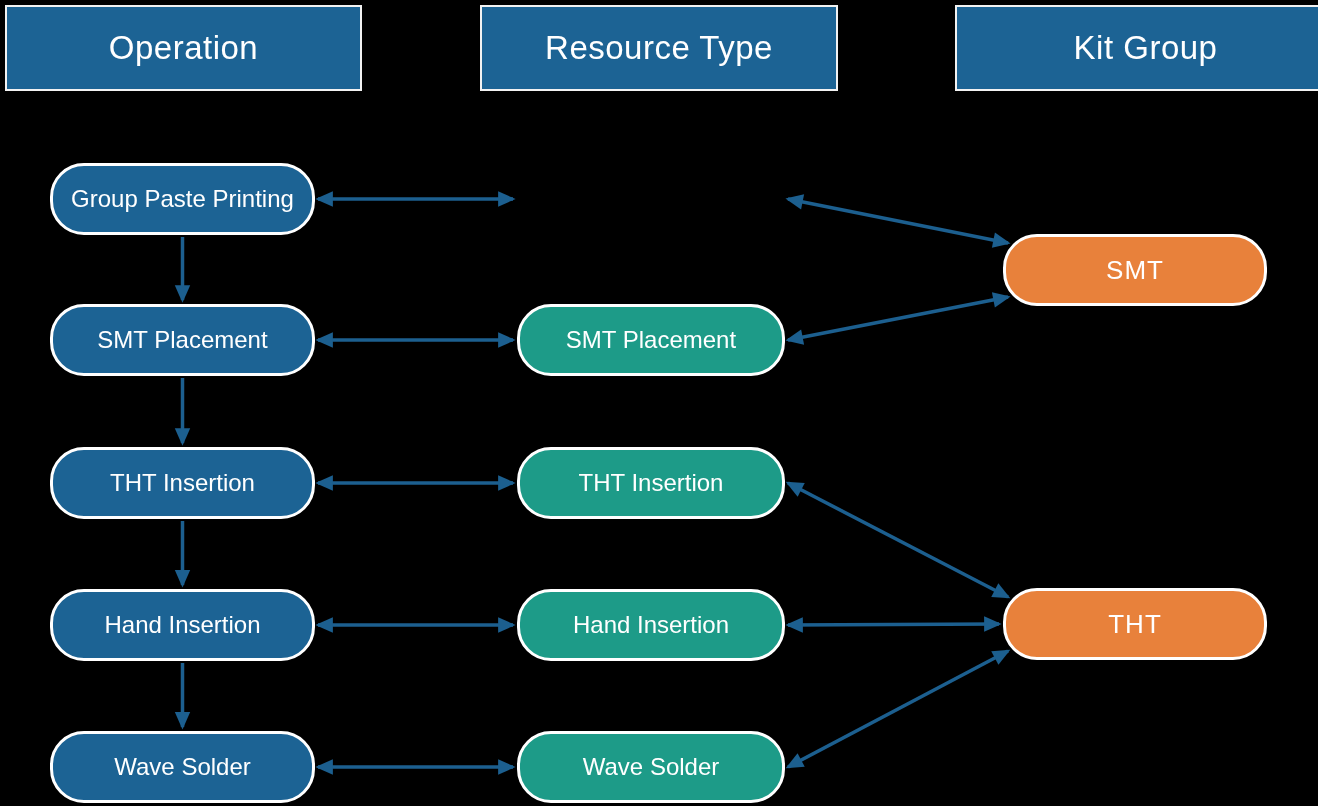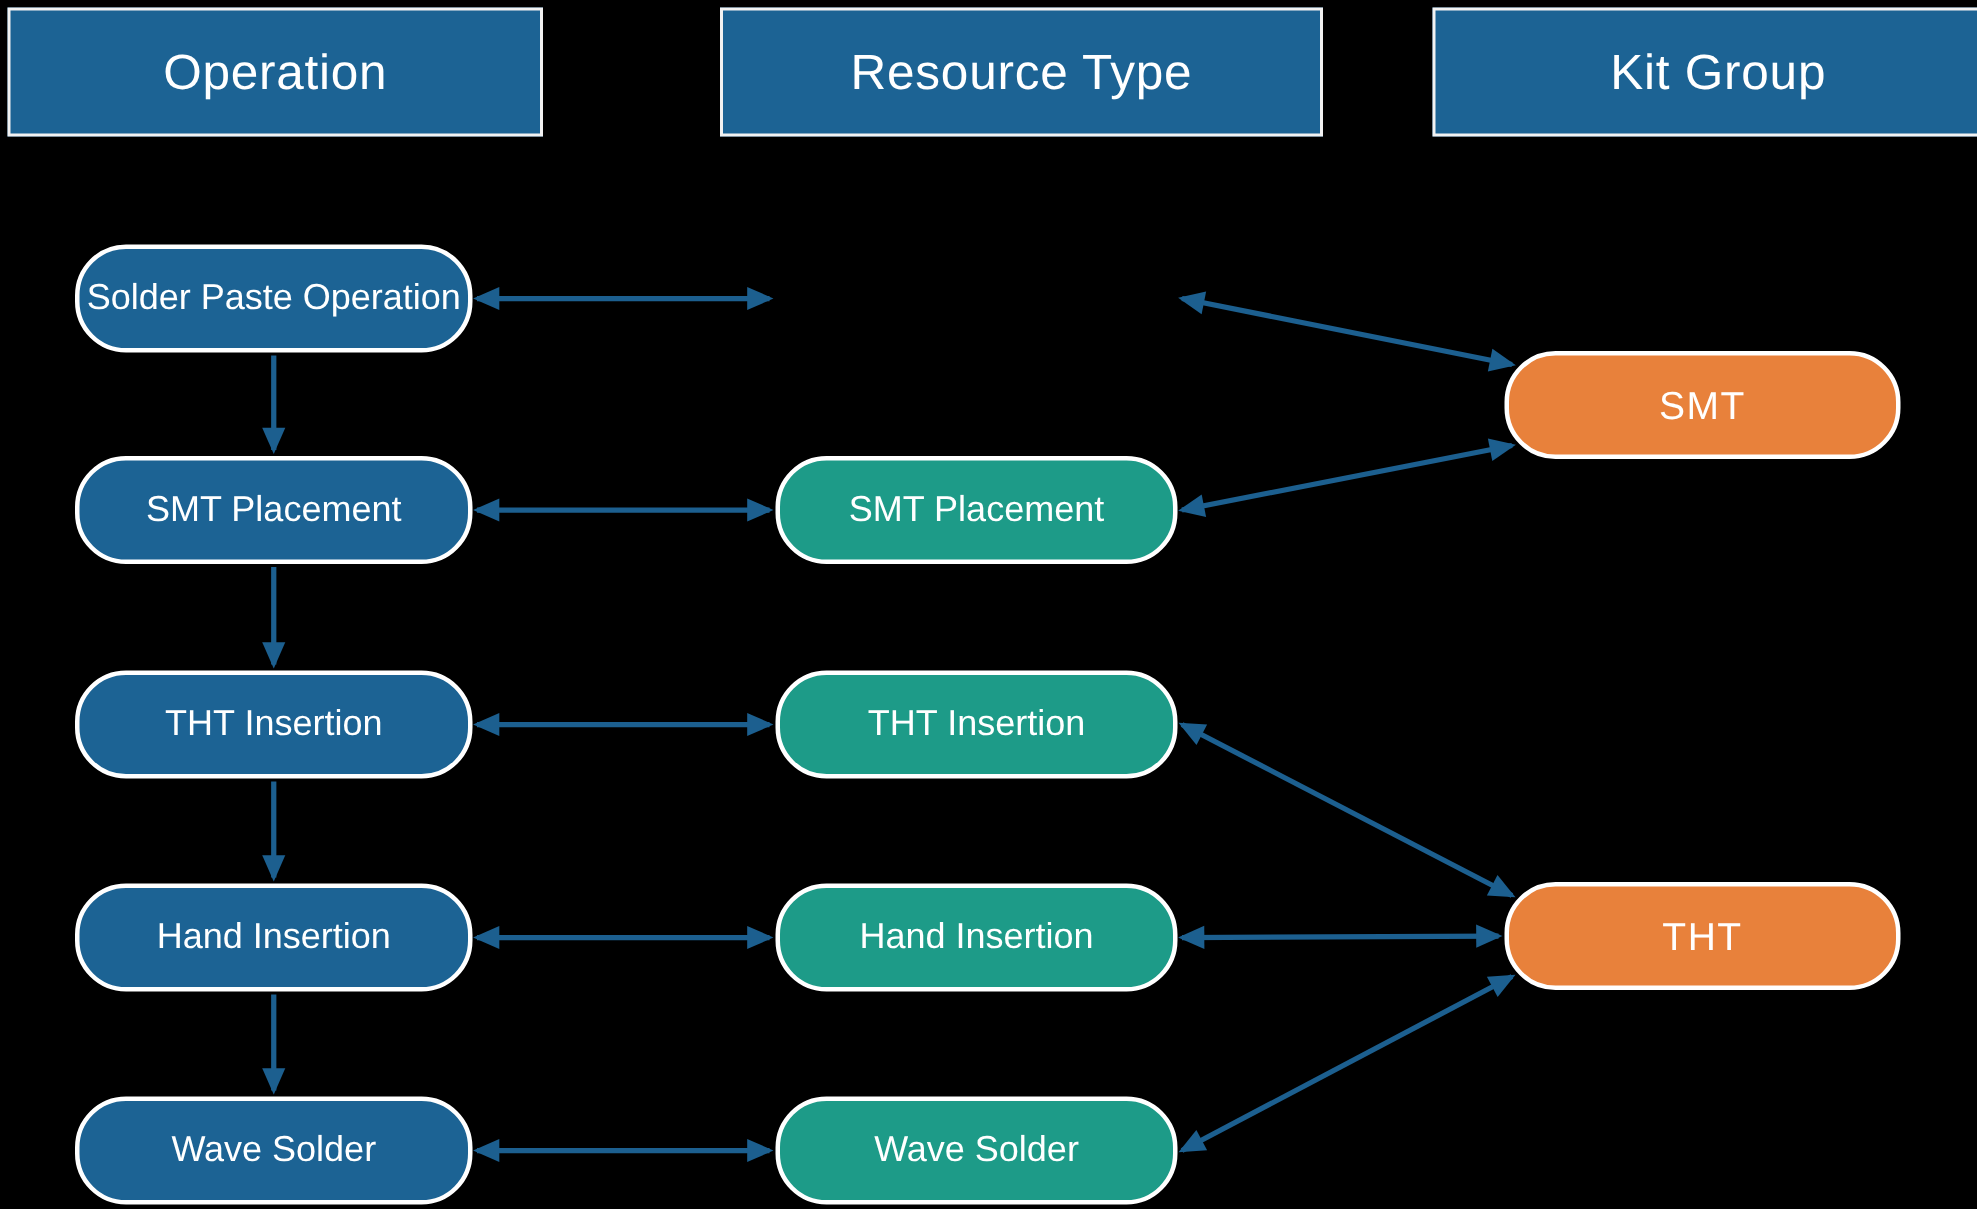--- a/index.html
+++ b/index.html
@@ -82,29 +82,29 @@
       <line x1="788" y1="199" x2="1008" y2="243" stroke="#1C5F8F" stroke-width="3.5" marker-end="url(#ah-f)" marker-start="url(#ah-r)"></line>
       <line x1="788" y1="340" x2="1008" y2="297" stroke="#1C5F8F" stroke-width="3.5" marker-end="url(#ah-f)" marker-start="url(#ah-r)"></line>
       <line x1="788" y1="483" x2="1008" y2="597" stroke="#1C5F8F" stroke-width="3.5" marker-end="url(#ah-f)" marker-start="url(#ah-r)"></line>
       <line x1="788" y1="625" x2="999" y2="624" stroke="#1C5F8F" stroke-width="3.5" marker-end="url(#ah-f)" marker-start="url(#ah-r)"></line>
       <line x1="788" y1="767" x2="1008" y2="651" stroke="#1C5F8F" stroke-width="3.5" marker-end="url(#ah-f)" marker-start="url(#ah-r)"></line>
     </svg>
 
   <div class="hdr" style="left:5px; width:357px;">
     <span>Operation</span>
   </div>
-  <div class="hdr" style="left:480px; width:402px;">
+  <div class="hdr" style="left:480px; width:358px;">
     <span>Resource Type</span>
   </div>
   <div class="hdr" style="left:955px; width:381px;">
     <span>Kit Group</span>
   </div>
 
   <div class="node op" style="top:163px;">
-    <span>Solder Paste Operation</span>
+    <span>Group Paste Printing</span>
   </div>
   <div class="node op" style="top:304px;">
     <span>SMT Placement</span>
   </div>
   <div class="node op" style="top:447px;">
     <span>THT Insertion</span>
   </div>
   <div class="node op" style="top:589px;">
     <span>Hand Insertion</span>
   </div>

